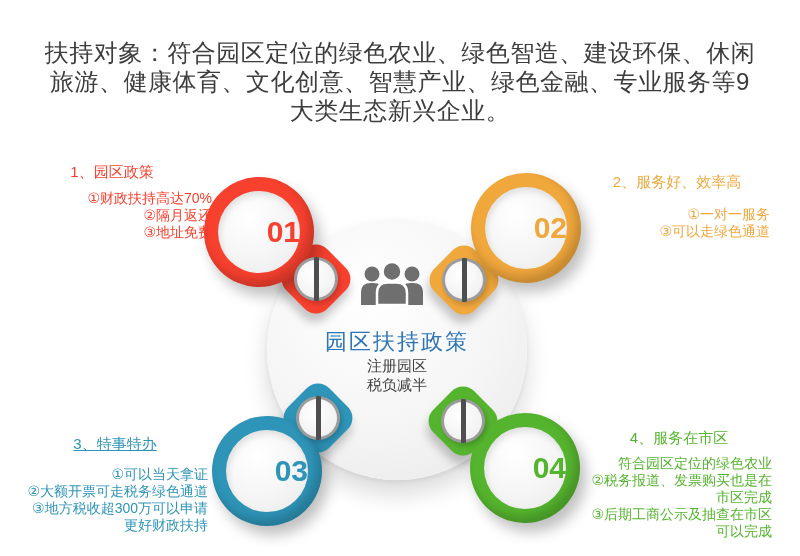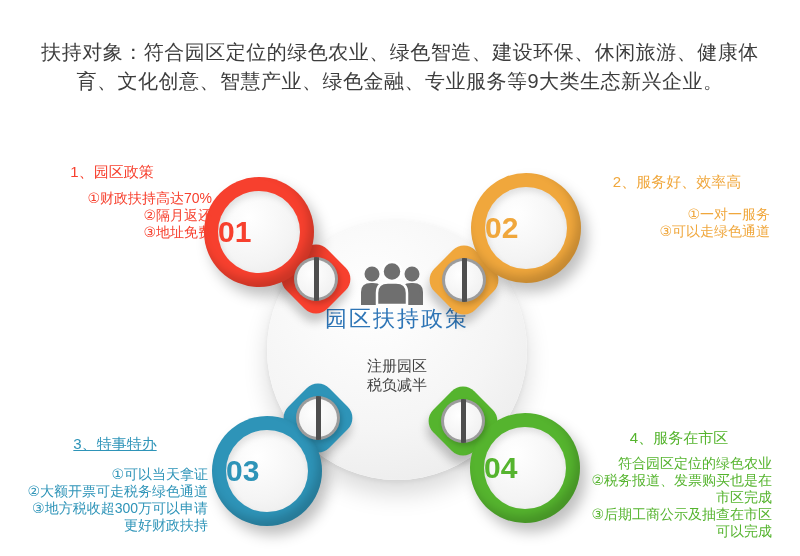--- a/index.html
+++ b/index.html
@@ -3,32 +3,32 @@
 <meta charset="utf-8">
 <style>
   html,body{margin:0;padding:0;background:#ffffff;}
   .stage{
     position:relative;width:800px;height:556px;background:#ffffff;overflow:hidden;
     font-family:"Liberation Sans","DejaVu Sans",sans-serif;
   }
   
   .main-title{
     position:absolute;left:38px;top:38px;width:724px;text-align:center;
-    font-size:20px;line-height:29px;color:#3D3D3D;letter-spacing:0.5px;
+    font-size:24px;line-height:29px;color:#3D3D3D;letter-spacing:0.5px;
   }
   
   .center-circle{
     position:absolute;left:267px;top:220px;width:260px;height:260px;border-radius:50%;
     background:radial-gradient(circle at 40% 30%, #ffffff 0%, #f5f5f5 55%, #e7e7e7 100%);
     box-shadow:0 14px 24px rgba(0,0,0,0.15), 0 2px 5px rgba(0,0,0,0.06);
     z-index:1;
   }
   .people-icon{position:absolute;left:93px;top:41px;width:64px;height:44px;}
   .c-title{
-    position:absolute;top:84px;left:0;width:100%;text-align:center;
+    position:absolute;top:107px;left:0;width:100%;text-align:center;
     font-size:22px;letter-spacing:2px;color:#2E75B6;
   }
   .c-sub{
     position:absolute;top:136px;left:0;width:100%;text-align:center;
     font-size:15px;line-height:19px;color:#3F3F3F;
   }
   
   .asm-lobe{
     position:absolute;width:58px;height:58px;border-radius:16px;
     transform:rotate(45deg);background:var(--c);
@@ -36,21 +36,21 @@
   }
   .asm-ring{
     position:absolute;width:110px;height:110px;border-radius:50%;background:var(--c);
     box-shadow:6px 9px 14px rgba(0,0,0,0.25), inset -5px -7px 10px rgba(0,0,0,0.18);
     z-index:3;
   }
   .asm-ring .inner{
     position:absolute;inset:14px;border-radius:50%;
     background:radial-gradient(circle at 38% 32%, #ffffff 0%, #f4f4f4 60%, #e8e8e8 100%);
     box-shadow:inset 2px 4px 6px rgba(0,0,0,0.10);
-    display:flex;align-items:center;justify-content:flex-start;
+    display:flex;align-items:center;justify-content:flex-end;
   }
   .asm-num{font-size:30px;font-weight:bold;color:var(--c);letter-spacing:0px;}
   .small-circle{
     position:absolute;width:44px;height:44px;border-radius:50%;background:#9C9C9C;
     overflow:hidden;z-index:4;box-shadow:2px 3px 5px rgba(0,0,0,0.18);
   }
   .small-circle .disc{
     position:absolute;inset:3px;border-radius:50%;
     background:radial-gradient(circle at 40% 35%, #ffffff 0%, #f2f2f2 70%, #e4e4e4 100%);
   }

